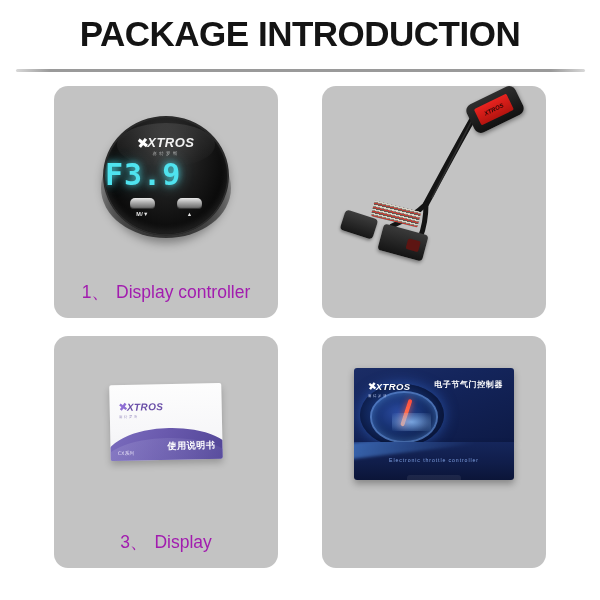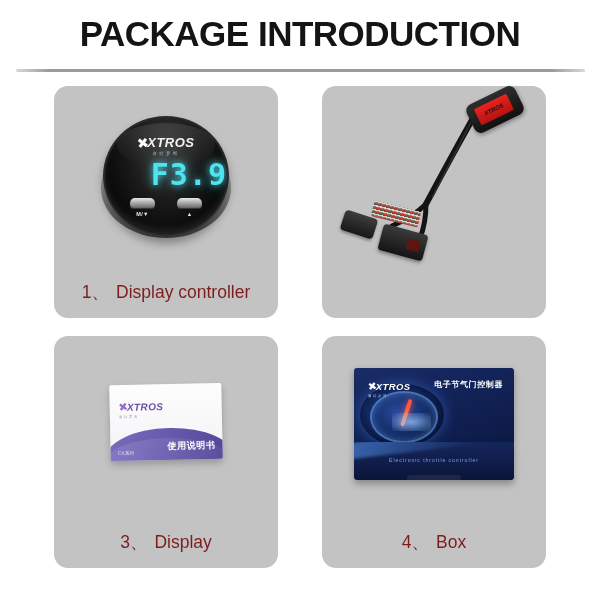--- a/index.html
+++ b/index.html
@@ -76,21 +76,21 @@
     width: 100%;
     height: 182px;
   }
   .panel-caption {
     position: absolute;
     left: 0;
     bottom: 14px;
     width: 100%;
     text-align: center;
     font-size: 17.5px;
-    color: #7f1d1d;
+    color: #a21caf;
     font-family: "Liberation Sans", sans-serif;
     white-space: nowrap;
   }
   .cap-num { margin-right: 7px; }
 
   
   .controller-wrap {
     position: absolute;
     left: 50%;
     top: 22px;
@@ -172,21 +172,21 @@
     color: #b9b9b9;
     letter-spacing: 2.2px;
     margin-top: 2px;
     font-family: "Liberation Sans", sans-serif;
   }
   .ctrl-readout {
     position: absolute;
     left: 0;
     top: 39px;
     width: 100%;
-    text-align: right;
+    text-align: left;
     font-size: 30px;
     font-weight: bold;
     color: #4fe3ef;
     letter-spacing: 1px;
     font-family: "DejaVu Sans Mono", monospace;
     text-shadow: 0 0 7px rgba(79,227,239,0.85), 0 0 16px rgba(79,227,239,0.45);
   }
   .ctrl-buttons {
     position: absolute;
     left: 0;
@@ -629,19 +629,16 @@
             <div class="box-cn-title">电子节气门控制器</div>
           </div>
           <div class="box-front">
             <div class="box-front-streak"></div>
 
             <div class="box-front-en">Electronic throttle controller</div>
             <div class="box-flap"></div>
           </div>
         </div>
       </div>
-      <div class="panel-caption">
-        <span class="cap-num">4、</span><span>Box</span>
-      </div>
     </div>
 
   </div>
 </div>
 
 </body></html>

